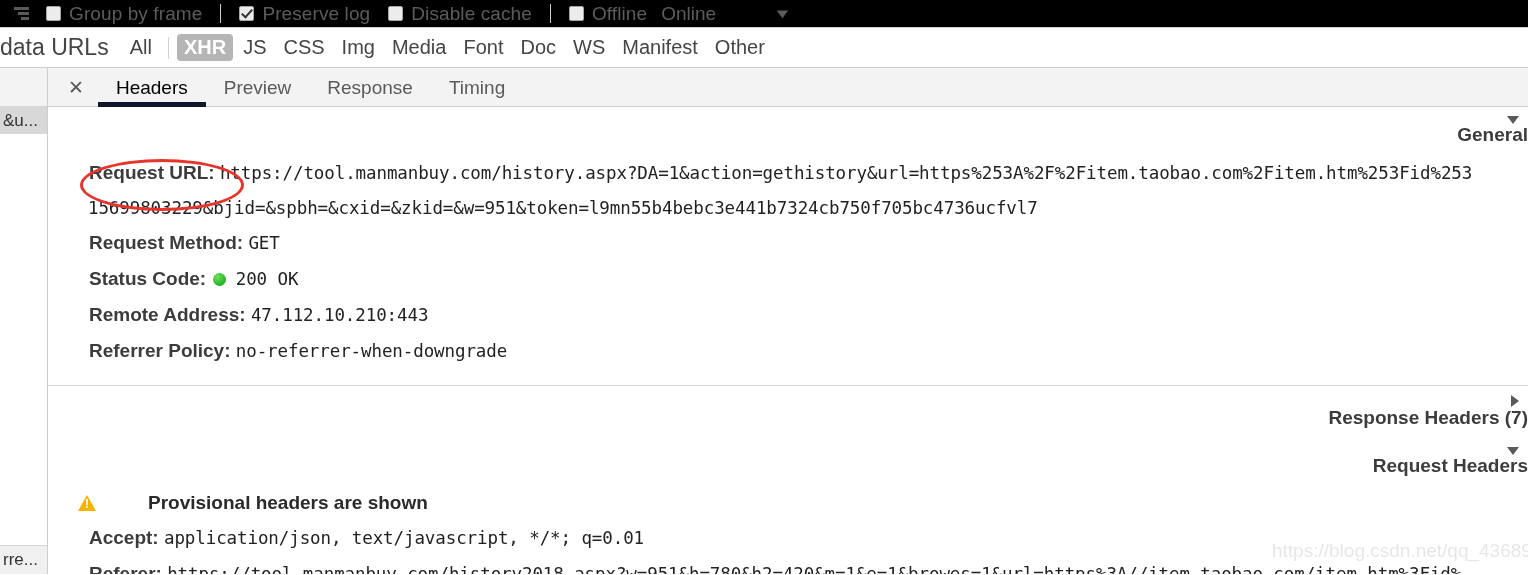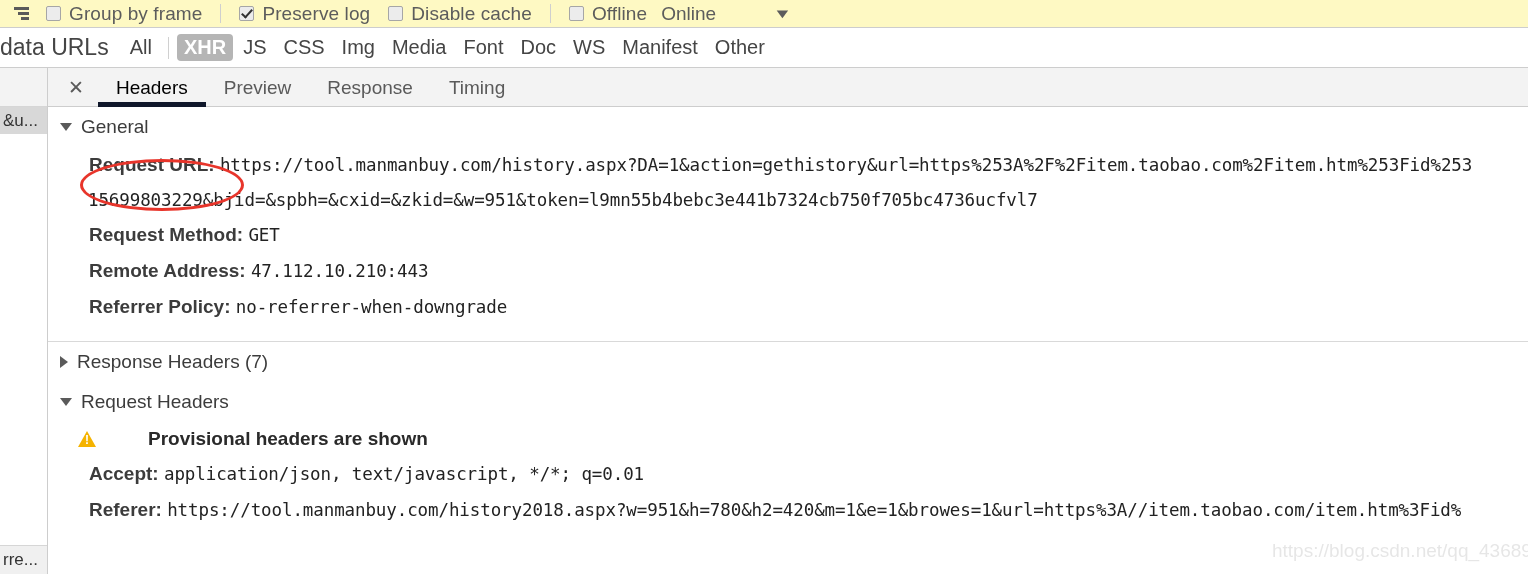--- a/index.html
+++ b/index.html
@@ -12,21 +12,21 @@
     height: 575px;
     overflow: hidden;
     font-family: "Liberation Sans", sans-serif;
     -webkit-font-smoothing: antialiased;
     position: relative;
   }
 
   
   .toolbar {
     height: 28px;
-    background: #fef9c3;
+    background: #000000;
     border-bottom: 1px solid #cdcdcd;
     display: flex;
     align-items: center;
     padding: 0 6px;
     box-sizing: border-box;
     position: relative;
   }
   .tb-filter-icon {
     width: 22px;
     height: 16px;
@@ -219,25 +219,26 @@
   }
 
   
   .content {
     padding: 0;
     position: relative;
   }
 
   .section-head {
     display: flex;
-    align-items: center;
-    font-size: 19px;
-    font-weight: normal;
+    align-items: flex-end;
+    font-size: 19px;
+    font-weight: bold;
     color: #3c3c3c;
     padding: 9px 0 9px 12px;
+    flex-direction: column;
   }
   .tri {
     width: 0;
     height: 0;
     margin-right: 9px;
     flex: none;
   }
   .tri.down {
     border-left: 6px solid transparent;
     border-right: 6px solid transparent;
@@ -436,20 +437,25 @@
           <span class="k">Request URL:</span>
           <span class="v">https://tool.manmanbuy.com/history.aspx?DA=1&amp;action=gethistory&amp;url=https%253A%2F%2Fitem.taobao.com%2Fitem.htm%253Fid%253</span>
         </div>
         <div class="url-line2">15699803229&amp;bjid=&amp;spbh=&amp;cxid=&amp;zkid=&amp;w=951&amp;token=l9mn55b4bebc3e441b7324cb750f705bc4736ucfvl7</div>
 
         <div class="kv">
           <span class="k">Request Method:</span>
           <span class="v">GET</span>
         </div>
 
+        <div class="kv">
+          <span class="k">Status Code:</span>
+          <span class="status-dot"></span>
+          <span class="v">200 OK</span>
+        </div>
 
         <div class="kv">
           <span class="k">Remote Address:</span>
           <span class="v">47.112.10.210:443</span>
         </div>
 
         <div class="kv">
           <span class="k">Referrer Policy:</span>
           <span class="v">no-referrer-when-downgrade</span>
         </div>

